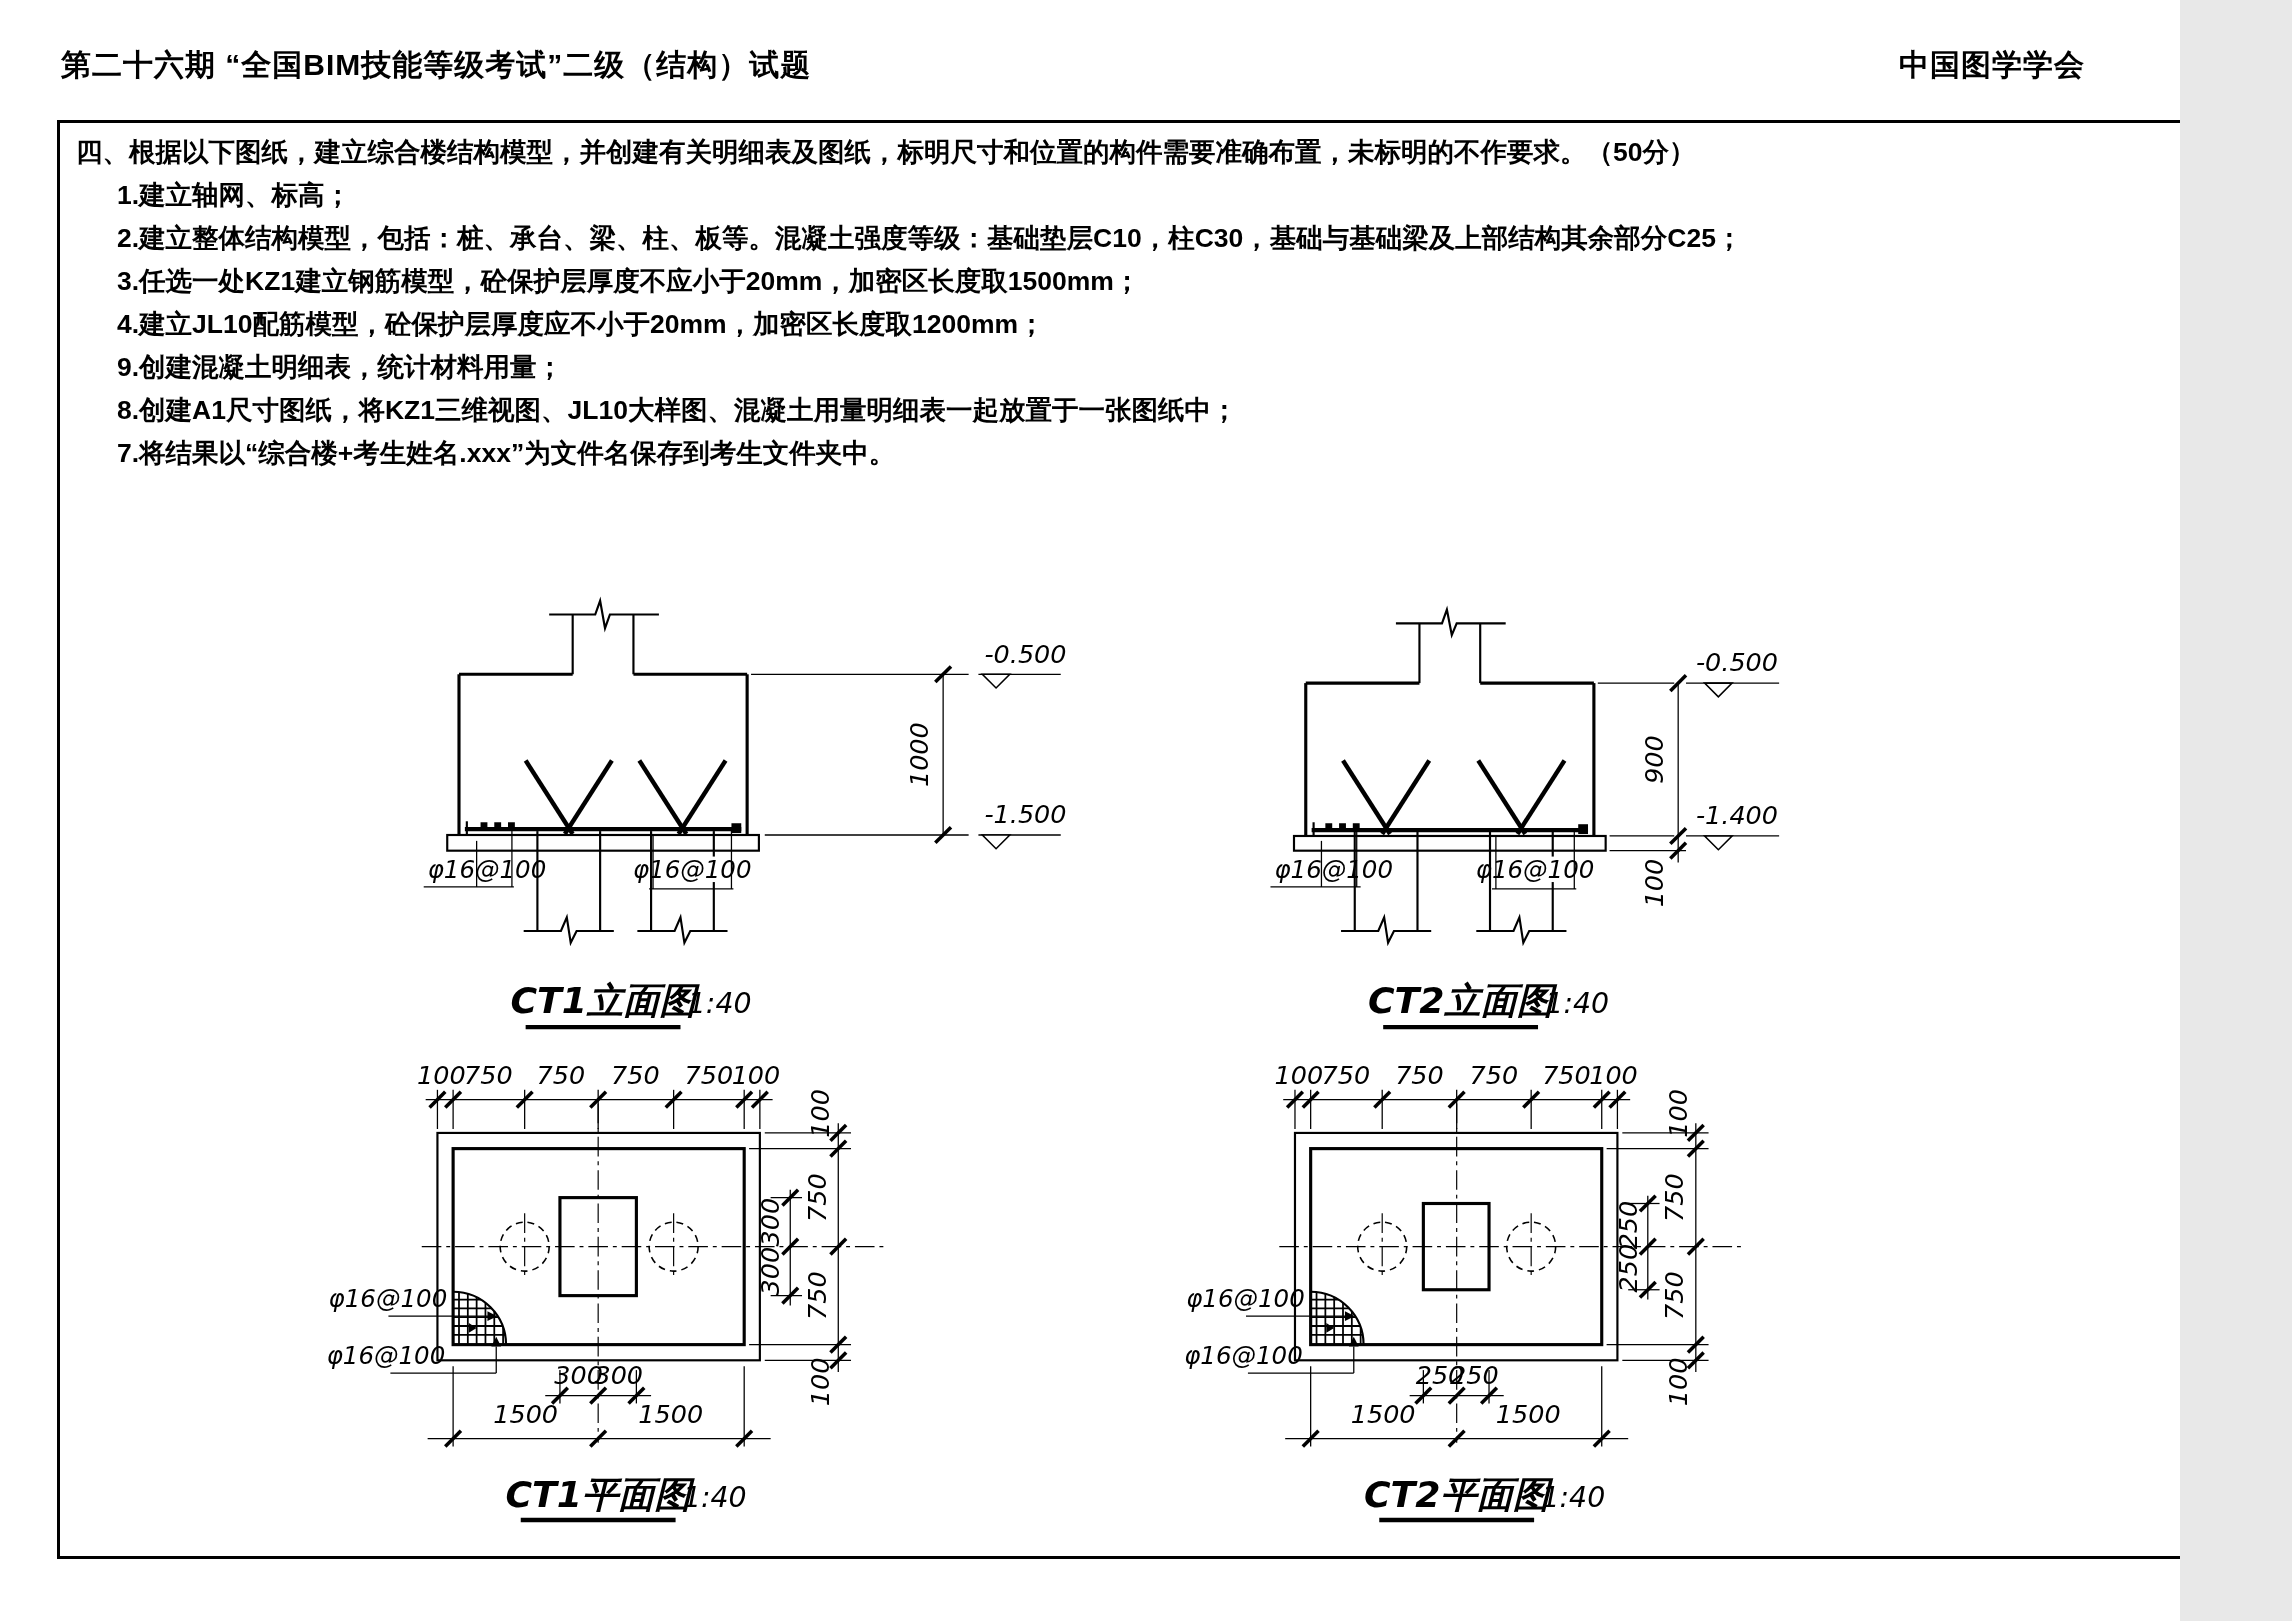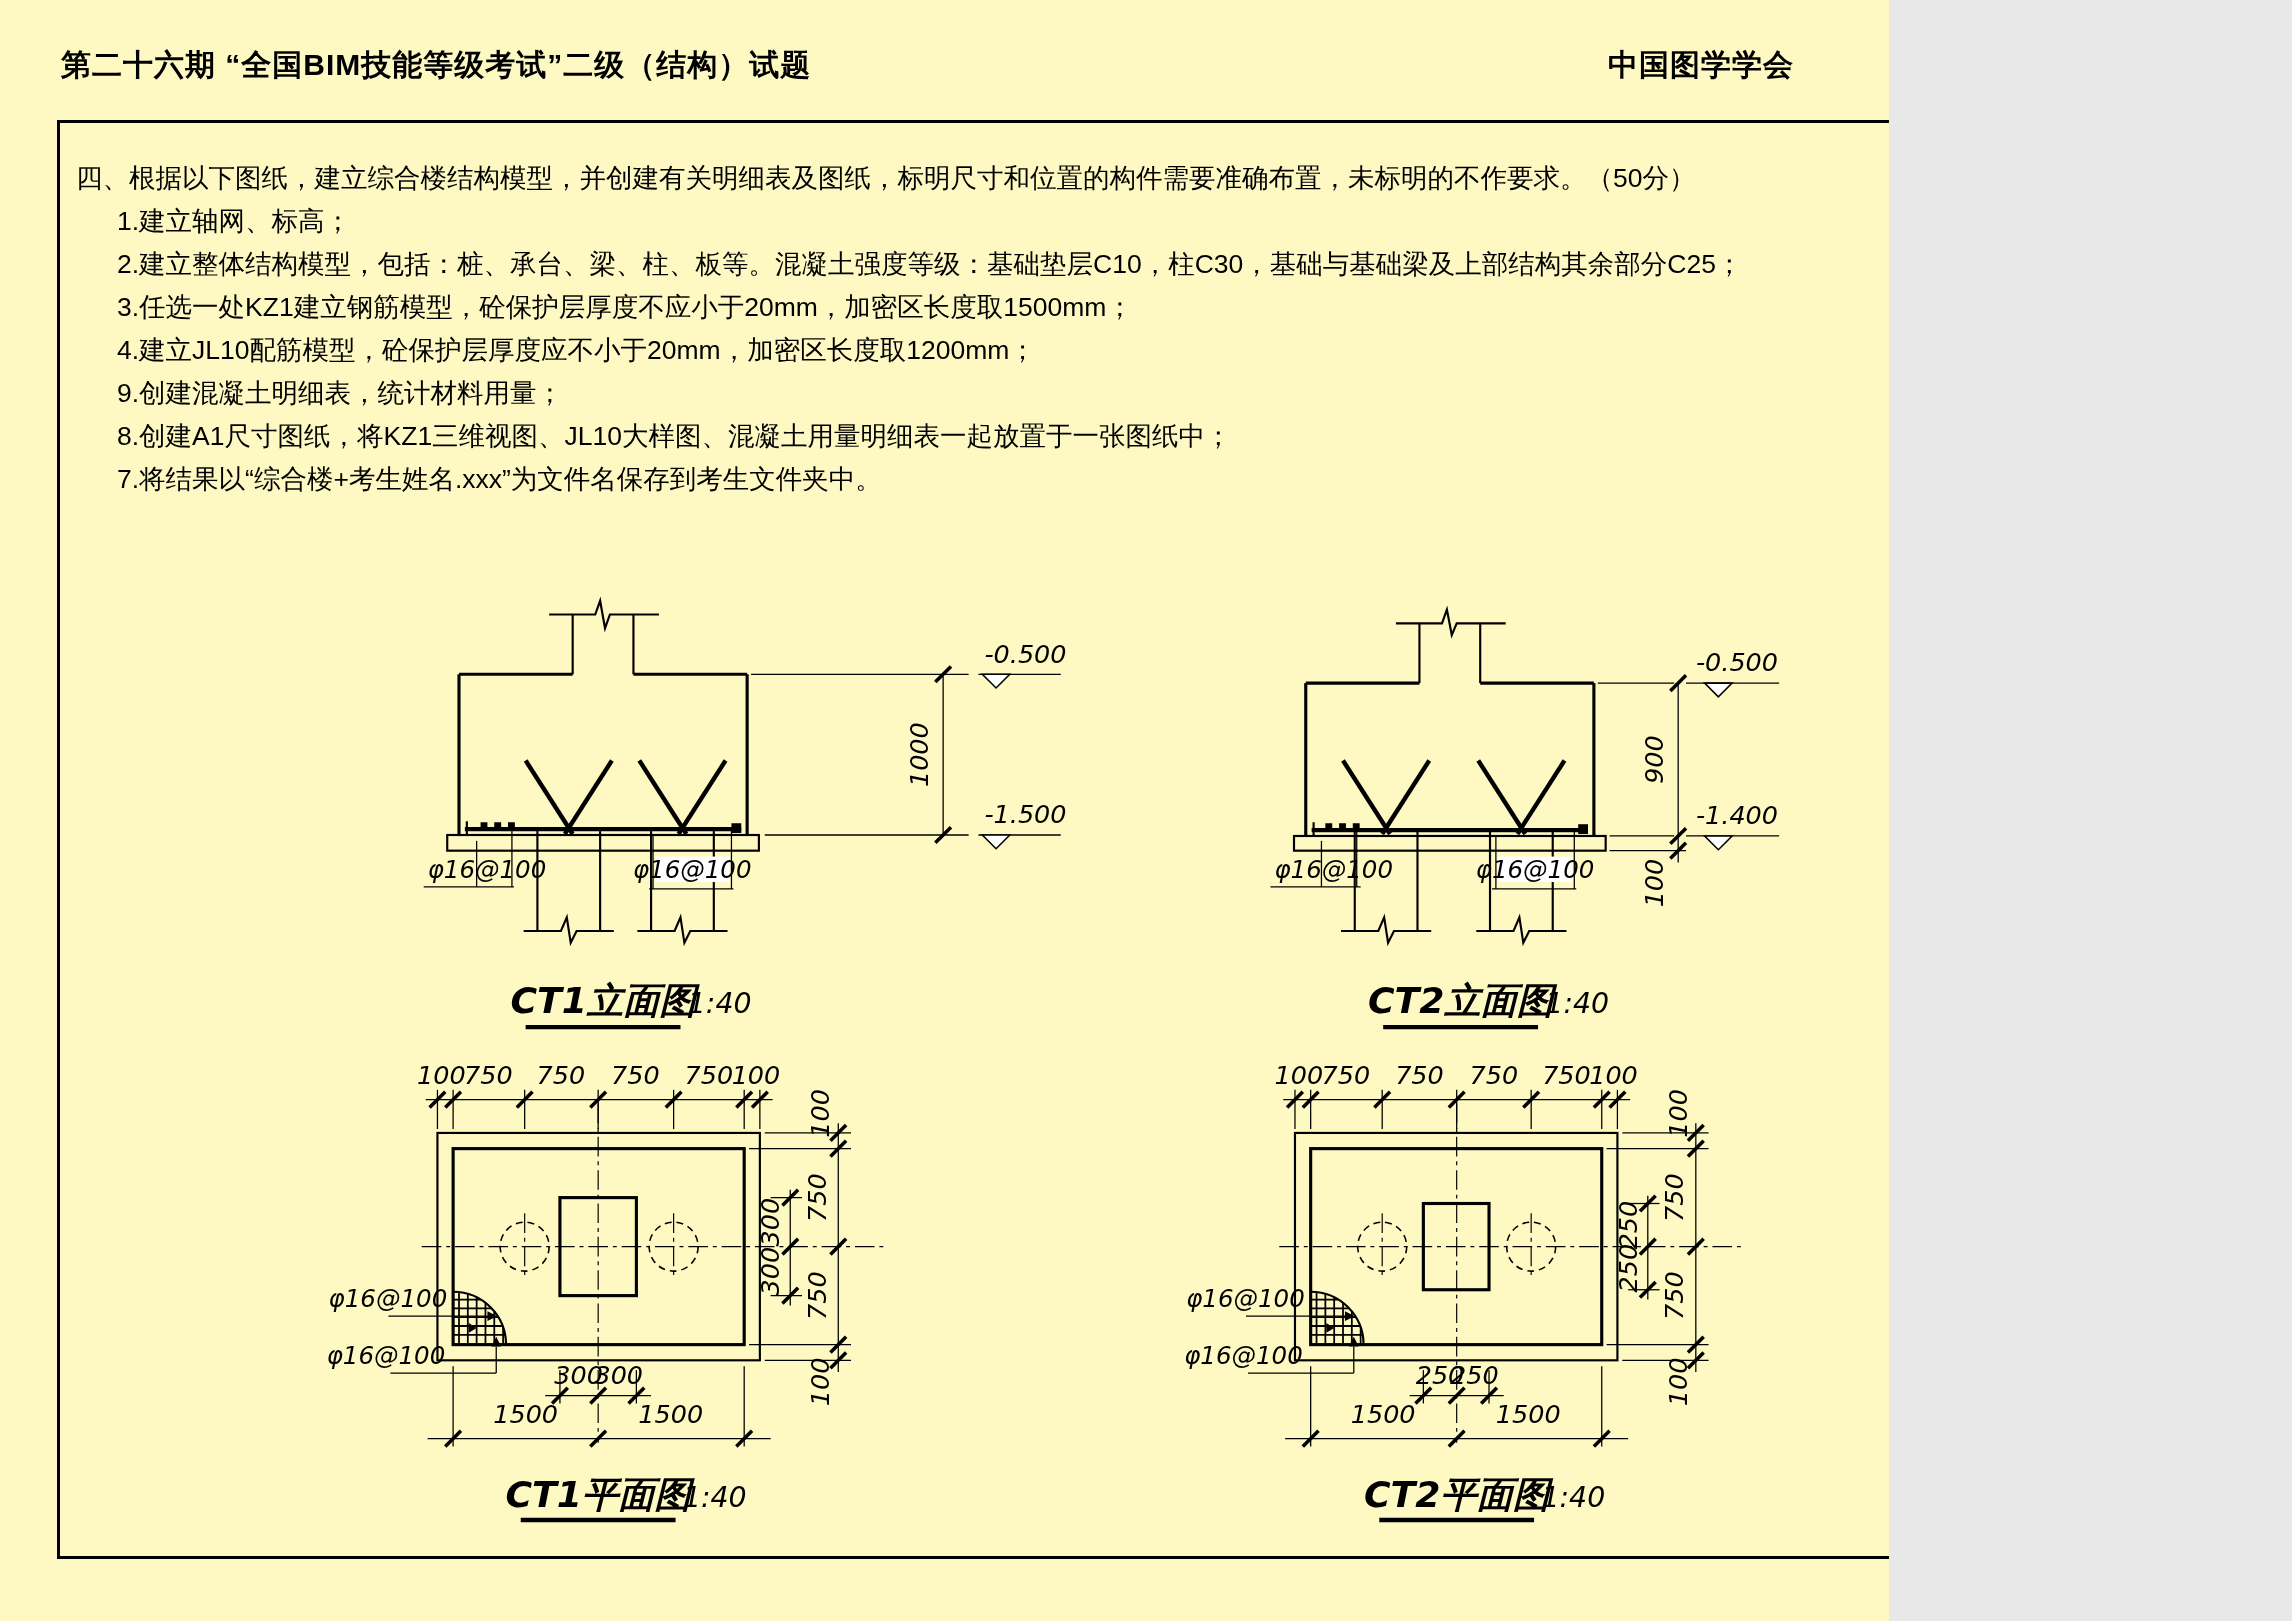--- a/index.html
+++ b/index.html
@@ -1,22 +1,22 @@
 <!DOCTYPE html>
 <html><head>
 <meta charset="utf-8">
 <style>
   html,body{margin:0;padding:0;background:#e8e8e8;}
-  #page{position:relative;width:1889px;height:1621px;background:#fef9c3;
+  #page{position:relative;width:2180px;height:1621px;background:#ffffff;
         font-family:"Liberation Sans",sans-serif;color:#000;overflow:hidden;}
   .hdr{position:absolute;top:45px;font-size:30px;font-weight:bold;letter-spacing:1px;white-space:nowrap;}
   #hdr-left{left:61px;}
   #hdr-right{right:95px;}
   #frame{position:absolute;left:57px;top:120px;width:2135px;height:1433px;border:3.9px solid #000;}
-  #question{position:absolute;left:76px;top:131px;width:2058px;font-size:26.5px;font-weight:400;line-height:43px;margin-top:26px;}
+  #question{position:absolute;left:76px;top:131px;width:2058px;font-size:26.5px;font-weight:700;line-height:43px;}
   #question p{margin:0;white-space:nowrap;}
   #q-items{padding-left:41px;}
   #pagecol{position:absolute;left:2217px;top:753px;width:51px;display:flex;flex-direction:column;
            align-items:center;font-size:29px;font-weight:600;line-height:43px;}
   .pagegap{height:25.5px;}
   svg{position:absolute;left:0;top:0;}
   .s1{stroke:#000;stroke-width:1.3;fill:none;}
   .s2{stroke:#000;stroke-width:2.2;fill:none;}
   .s3{stroke:#000;stroke-width:3.2;fill:none;}
   .s4{stroke:#000;stroke-width:4.5;fill:none;}

